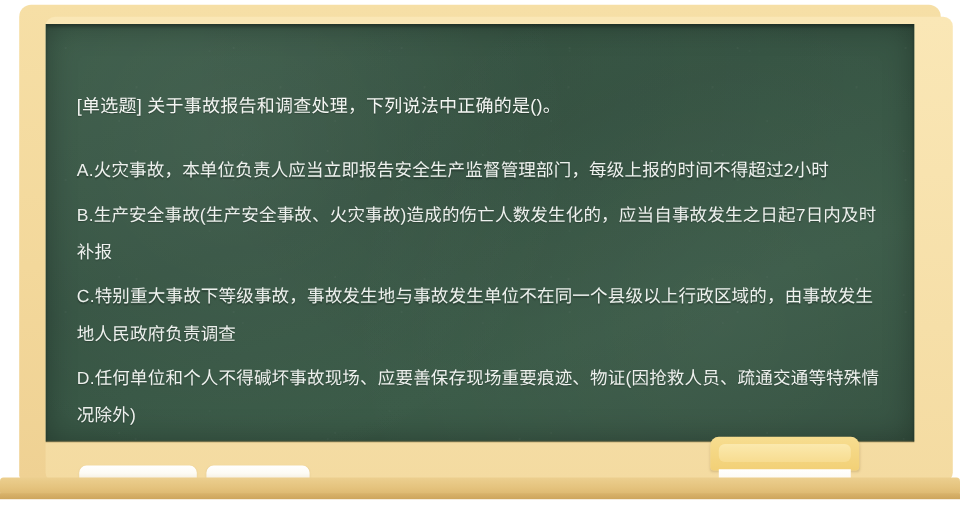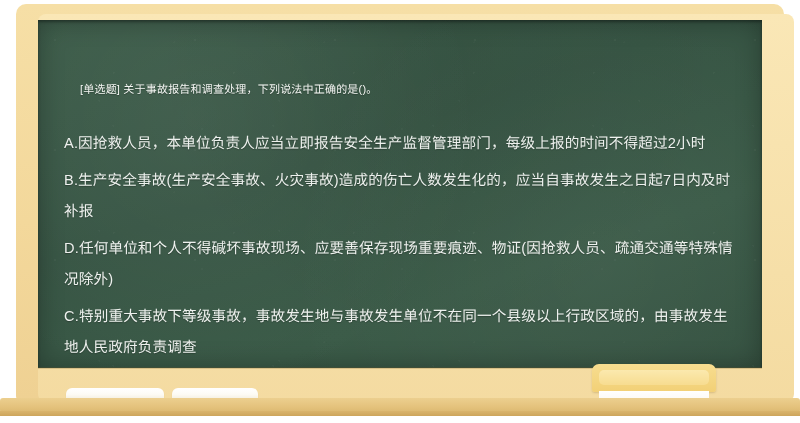--- a/index.html
+++ b/index.html
@@ -84,24 +84,24 @@
     position: absolute;
     left: 26px;
     top: 0;
     right: 18px;
     bottom: 0;
   }
 
   .question-title {
     position: absolute;
     top: 58px;
-    left: 16px;
+    left: 0;
     right: 6px;
     color: #f4f6f3;
-    font-size: 11px;
+    font-size: 15px;
     line-height: 22px;
     letter-spacing: 0.2px;
     text-shadow: 0 1px 1px rgba(0,0,0,0.28);
   }
 
   .options {
     position: absolute;
     top: 108px;
     left: 0;
     right: 4px;
@@ -204,24 +204,24 @@
   </div>
 
   <div class="chalkboard">
     <div class="chalk-dust"></div>
 
     <div class="content">
 
       <div class="question-title">[单选题] 关于事故报告和调查处理，下列说法中正确的是()。</div>
 
       <div class="options">
-        <div class="option">A.因抢救人员，本单位负责人应当立即报告安全生产监督管理部门，每级上报的时间不得超过2小时</div>
+        <div class="option">A.火灾事故，本单位负责人应当立即报告安全生产监督管理部门，每级上报的时间不得超过2小时</div>
         <div class="option">B.生产安全事故(生产安全事故、火灾事故)造成的伤亡人数发生化的，应当自事故发生之日起7日内及时补报</div>
+        <div class="option">C.特别重大事故下等级事故，事故发生地与事故发生单位不在同一个县级以上行政区域的，由事故发生地人民政府负责调查</div>
         <div class="option">D.任何单位和个人不得碱坏事故现场、应要善保存现场重要痕迹、物证(因抢救人员、疏通交通等特殊情况除外)</div>
-        <div class="option">C.特别重大事故下等级事故，事故发生地与事故发生单位不在同一个县级以上行政区域的，由事故发生地人民政府负责调查</div>
       </div>
 
     </div>
   </div>
 
   <div class="ledge-shadowline"></div>
 
   <div class="chalk chalk-1"></div>
   <div class="chalk chalk-2"></div>
 

